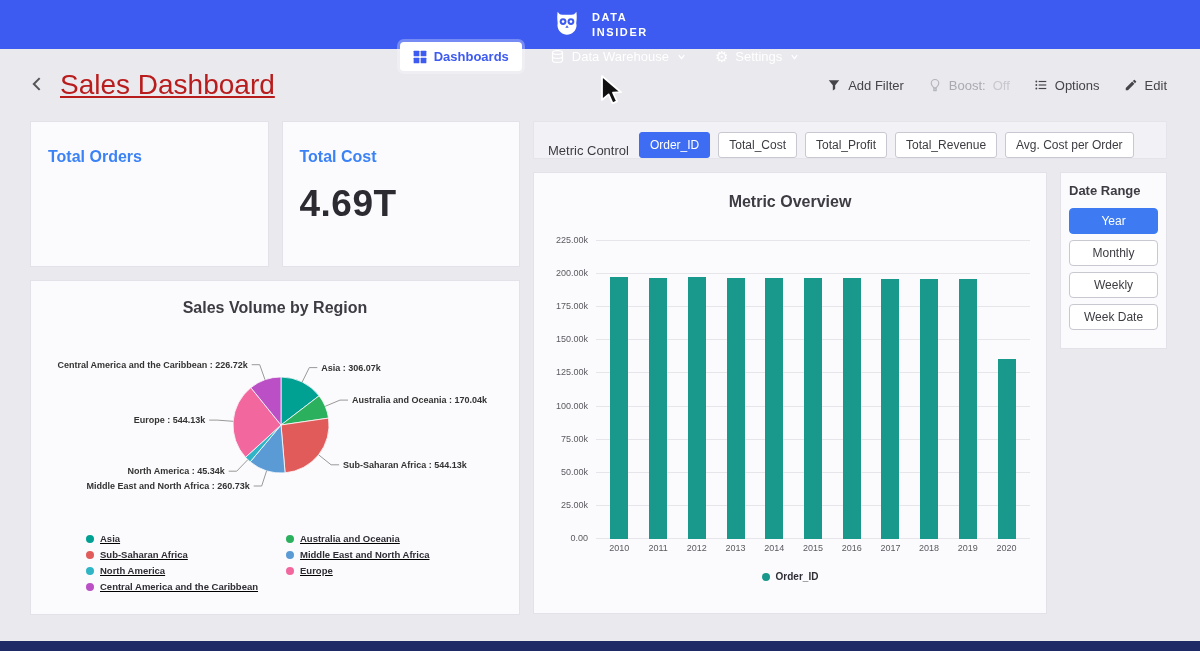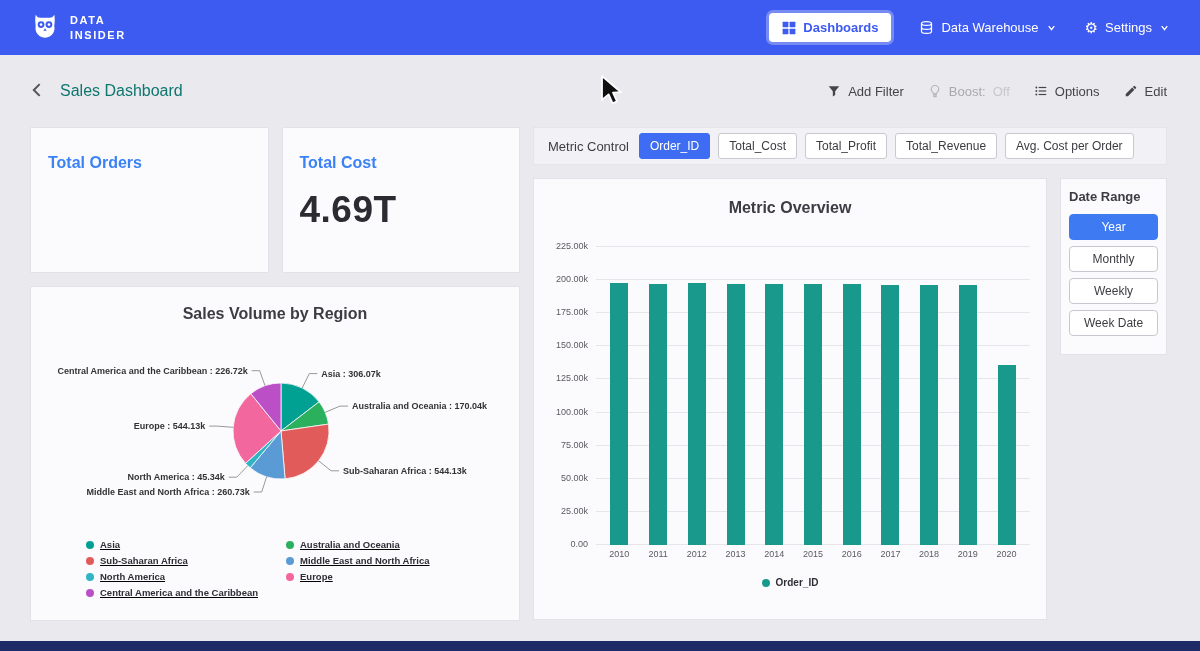--- a/index.html
+++ b/index.html
@@ -1,33 +1,33 @@
 <!DOCTYPE html>
 <html><head>
 <meta charset="utf-8">
 <style>
   *{margin:0;padding:0;box-sizing:border-box;}
   html,body{width:1200px;height:651px;}
   body{font-family:"Liberation Sans",sans-serif;background:#e9e9ee;position:relative;overflow:hidden;}
   button{font-family:inherit;cursor:pointer;}
 
   
-  .navbar{height:55px;background:#3d5af1;display:flex;align-items:center;justify-content:space-between;padding:8px 30px;}
+  .navbar{height:49px;background:#3d5af1;display:flex;align-items:center;justify-content:space-between;padding:8px 30px;flex-direction:column;}
   .brand{display:flex;align-items:center;gap:10px;color:#fff;cursor:pointer;}
   .brand-text{display:flex;flex-direction:column;font-size:11px;font-weight:bold;letter-spacing:1.6px;line-height:1.35;}
   .nav-right{display:flex;align-items:center;gap:28px;}
   .dash-pill{display:flex;align-items:center;gap:7px;background:#ffffff;color:#3d5af1;border:none;border-radius:4px;padding:7px 13px;font-size:13px;font-weight:bold;box-shadow:0 0 0 3px rgba(255,255,255,.3);}
   .nav-item{display:flex;align-items:center;gap:7px;color:#fff;font-size:13px;font-weight:400;cursor:pointer;}
   .nav-item svg,.dash-pill svg{display:block;}
   .gear-glyph{font-size:15px;line-height:1;}
 
   
   .page-header{height:72px;display:flex;align-items:center;padding:0 33px 0 28px;gap:12px;}
   .back-btn{background:none;border:none;color:#555;display:flex;align-items:center;}
-  .page-title{font-size:16px;color:#0f766e;font-weight:500;flex:1;}
+  .page-title{font-size:28px;color:#b91c1c;font-weight:500;flex:1;text-decoration:underline;}
   .header-actions{display:flex;align-items:center;gap:24px;}
   .h-action{display:flex;align-items:flex-start;gap:7px;background:none;border:none;font-size:13px;color:#454549;}
   .h-action svg{display:block;}
   .boost{color:#a9a9b0;}
   .boost-off{color:#c7c7ce;}
 
   
   .main{display:flex;gap:13px;padding:0 33px 0 30px;align-items:flex-start;}
   .left-col{width:490px;flex:none;display:flex;flex-direction:column;gap:13px;}
   .right-col{flex:1;display:flex;flex-direction:column;gap:13px;}
@@ -42,21 +42,21 @@
   
   .pie-card{height:335px;padding-top:18px;}
   .card-title{text-align:center;font-size:16px;font-weight:600;color:#3c3c42;}
   .pie-svg{display:block;width:490px;height:200px;margin-top:14px;}
   .pie-legend{display:flex;padding-left:55px;margin-top:2px;text-decoration:underline;}
   .legend-col{display:flex;flex-direction:column;gap:5px;width:200px;}
   .legend-item{display:flex;align-items:center;gap:6px;font-size:9.5px;font-weight:bold;color:#2e2e34;cursor:pointer;}
   .legend-dot{width:8px;height:8px;border-radius:50%;flex:none;}
 
   
-  .metric-bar{height:38px;background:#f2f2f6;border:1px solid #e4e4ea;display:flex;align-items:center;gap:10px;padding:0 14px;}
+  .metric-bar{height:38px;background:#f2f2f6;border:1px solid #e4e4ea;display:flex;align-items:flex-end;gap:10px;padding:0 14px;}
   .metric-label{font-size:13px;color:#3c3c42;}
   .mbtn{font-size:12px;padding:5px 10px;border:1px solid #c8c8d0;background:#fff;color:#3c3c42;border-radius:3px;}
   .mbtn.active{background:#3e6df3;border-color:#3e6df3;color:#fff;}
 
   
   .chart-row{display:flex;gap:13px;align-items:flex-start;}
   .bar-card{width:514px;height:442px;padding-top:20px;flex:none;}
   .bar-plot{position:relative;height:298px;margin:30px 16px 0 62px;}
   .gridline{position:absolute;left:0;right:0;height:1px;background:#e6e6ea;}
   .ytick{position:absolute;right:calc(100% + 8px);top:-5px;font-size:9px;color:#5a5a60;white-space:nowrap;}

